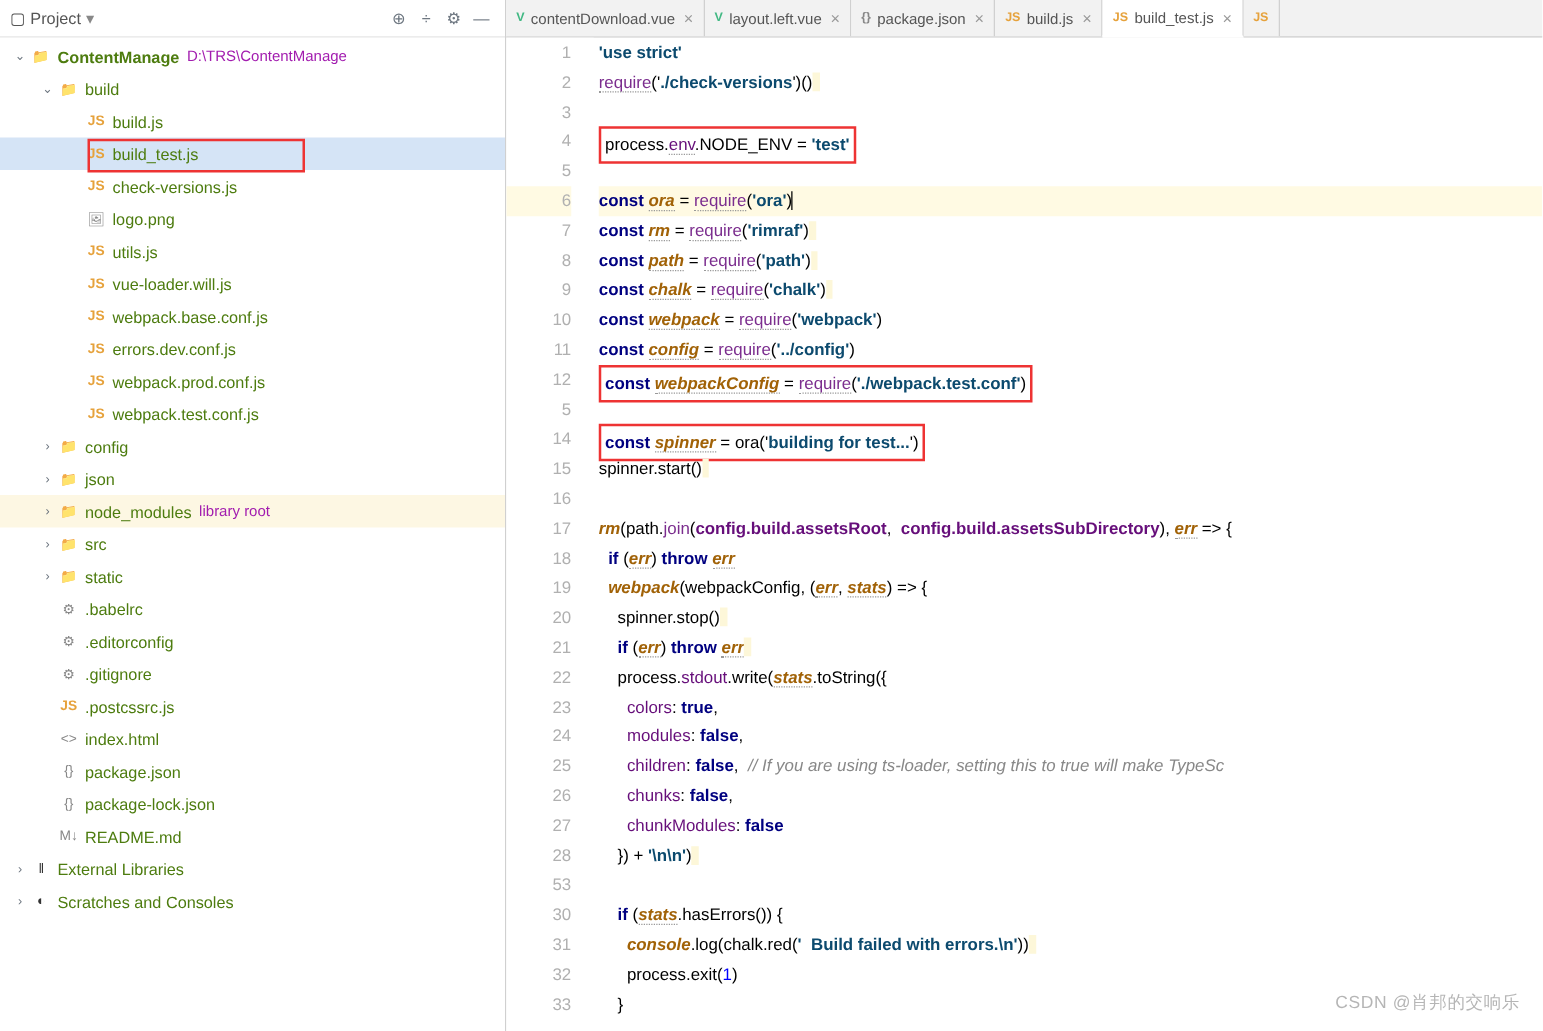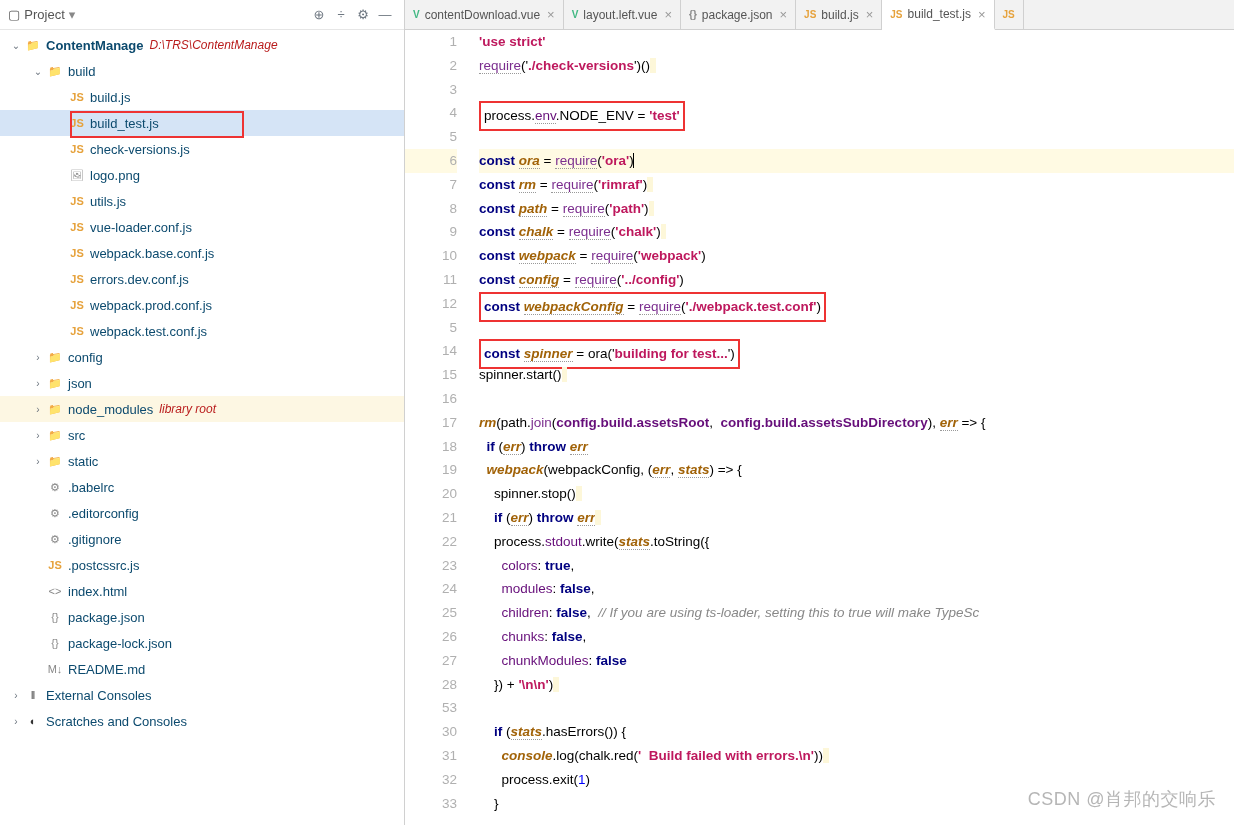--- a/index.html
+++ b/index.html
@@ -7,22 +7,22 @@
 .ide { display:flex; height:100%; }
 .sidebar { width:405px; background:#fff; border-right:1px solid #d0d0d0; display:flex; flex-direction:column; }
 .sb-header { height:30px; display:flex; align-items:center; padding:0 8px; border-bottom:1px solid #e6e6e6; color:#555; }
 .sb-header .icon { margin-right:4px; display:inline-flex; align-items:center; }
 .sb-header .spacer { flex:1; }
 .sb-btn { width:22px; height:22px; display:inline-flex; align-items:center; justify-content:center; color:#6e7781; cursor:pointer; }
 .tree { flex:1; overflow:auto; padding-top:2px; }
 .row { display:flex; align-items:center; height:26px; cursor:pointer; white-space:nowrap; }
 .row .chev { width:16px; display:inline-flex; justify-content:center; color:#6e7781; font-size:10px; }
 .row .fic { width:18px; display:inline-flex; justify-content:center; margin-right:4px; font-size:11px; }
-.row .label { color:#0c4a6e; }
-.row .hint { color:#b91c1c; margin-left:6px; font-size:12px;font-style:italic; }
+.row .label { color:#4d7c0f; }
+.row .hint { color:#a21caf; margin-left:6px; font-size:12px; }
 .row.selected { background:#d5e4f6; }
 .row.boxed { position:relative; }
 .row.boxed::after { content:""; position:absolute; left:70px; top:1px; width:170px; height:23px; border:2px solid #e33; pointer-events:none; }
 .row.nm { background:#fdf7e3; }
 .ic-folder { color:#6e7781; }
 .ic-js { color:#e6a23c; font-weight:bold; font-size:9px; }
 .ic-json { color:#888; }
 .ic-img { color:#888; }
 .ic-md { color:#888; }
 .ic-cfg { color:#888; }
@@ -33,33 +33,33 @@
 .tab .x { color:#999; font-size:13px; margin-left:2px; }
 .tab .tfic { font-size:10px; font-weight:bold; }
 .code-area { flex:1; display:flex; font-family:"JetBrains Mono",Consolas,monospace; font-size:13.5px; line-height:23.8px; overflow:hidden; }
 .gutter { width:70px; text-align:right; padding-right:18px; color:#b0b0b0; background:#fff; user-select:none; flex-shrink:0; }
 .gutter .gl { height:23.8px; position:relative; }
 .gutter .gl.line6 { background:#fffae3; }
 .code { flex:1; padding-left:4px; white-space:pre; overflow-x:hidden; }
 .code .cl { height:23.8px; position:relative; }
 .cl.hl { background:#fffae3; }
 .kw { color:#000080; font-weight:bold; }
-.str { color:#be185d; font-weight:bold; }
+.str { color:#0c4a6e; font-weight:bold; }
 .fn { color:#7b2d8e; }
 .obj { color:#a16207; font-weight:bold; font-style:italic; }
 .prop { color:#660e7a; }
 .cmt { color:#888; font-style:italic; }
 .und { border-bottom:1px dotted #999; }
 .nm2 { color:#000; }
 .bool { color:#000080; font-weight:bold; }
 .num { color:#0000ff; }
 .redbox { border:2px solid #e33; padding:1px 3px; display:inline-block; }
 .cursor { border-left:1px solid #000; margin-left:-1px; }
 .warn { background:#fdf7d9; padding:0 1px; }
-.watermark { position:absolute; right:18px; bottom:14px; color:rgba(120,120,120,.55); font-size:18px; font-family:"Microsoft YaHei",sans-serif; letter-spacing:.5px;text-align:right; }
+.watermark { position:absolute; right:18px; bottom:14px; color:rgba(120,120,120,.55); font-size:14px; font-family:"Microsoft YaHei",sans-serif; letter-spacing:.5px;text-align:right; }
 </style>
 </head>
 <body>
 
 <div class="ide">
   <div class="sidebar">
     <div class="sb-header">
       <span class="icon">▢</span>
       <span>Project</span>
       <span style="margin-left:4px;color:#888">▾</span>
@@ -102,21 +102,21 @@
           <span class="label">logo.png</span>
         </div>
         <div class="row" style="padding-left: 52px;">
           <span class="chev"></span>
           <span class="fic ic-js">JS</span>
           <span class="label">utils.js</span>
         </div>
         <div class="row" style="padding-left: 52px;">
           <span class="chev"></span>
           <span class="fic ic-js">JS</span>
-          <span class="label">vue-loader.conf.js</span>
+          <span class="label">vue-loader.will.js</span>
         </div>
         <div class="row" style="padding-left: 52px;">
           <span class="chev"></span>
           <span class="fic ic-js">JS</span>
           <span class="label">webpack.base.conf.js</span>
         </div>
         <div class="row" style="padding-left: 52px;">
           <span class="chev"></span>
           <span class="fic ic-js">JS</span>
           <span class="label">errors.dev.conf.js</span>
@@ -193,21 +193,21 @@
           <span class="label">package-lock.json</span>
         </div>
         <div class="row" style="padding-left: 30px;">
           <span class="chev"></span>
           <span class="fic ic-md">M↓</span>
           <span class="label">README.md</span>
         </div>
         <div class="row" style="padding-left: 8px;">
           <span class="chev">›</span>
           <span class="fic">‖</span>
-          <span class="label">External Consoles</span>
+          <span class="label">External Libraries</span>
         </div>
         <div class="row" style="padding-left: 8px;">
           <span class="chev">›</span>
           <span class="fic">◐</span>
           <span class="label">Scratches and Consoles</span>
         </div>
       </div>
   </div>
 
   <div class="editor">

